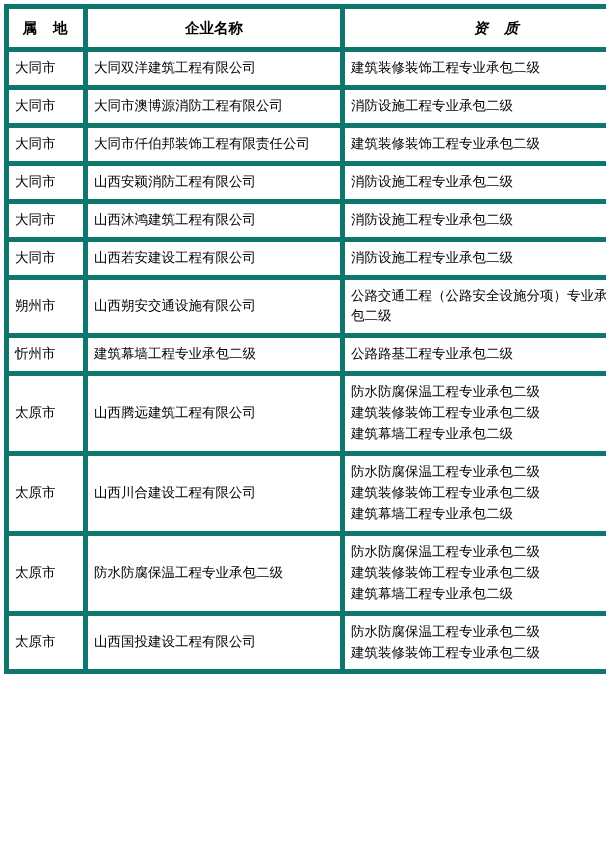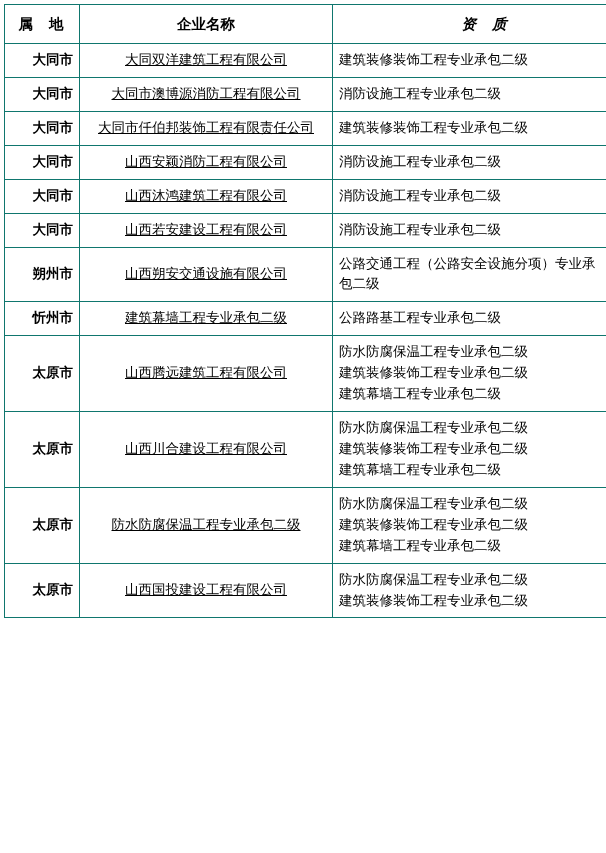--- a/index.html
+++ b/index.html
@@ -20,47 +20,46 @@
     box-sizing: border-box;
     padding: 4px 4px 0 4px;
   }
   table.qual-table {
     border-collapse: collapse;
     width: 598px;
     table-layout: fixed;
   }
   table.qual-table th,
   table.qual-table td {
-    border: 1px solid #0f766e;
+    border: 5px solid #0f766e;
     vertical-align: middle;
     font-size: 13.5px;
     line-height: 1.55;
     padding: 6px 6px;
   }
   table.qual-table th {
     text-align: center;
     font-weight: bold;
     font-size: 14.5px;
     height: 30px;
     padding: 4px 6px;
   }
   th.col-region { width: 62px; }
   th.col-name   { width: 240px; }
   th.col-qual   { width: 292px; }
 
   td.region {
-    text-align: right;
-    font-weight: bold;
+    text-align: left;
+    font-weight: normal;
     font-size: 14px;
     white-space: nowrap;
   }
   td.name {
-    text-align: center;
+    text-align: left;
     font-size: 13.5px;
-    text-decoration: underline;
   }
   td.qual {
     text-align: left;
     font-size: 13.5px;
   }
   td.qual .qline {
     display: block;
     white-space: nowrap;
   }
   .hdr-region-label {

